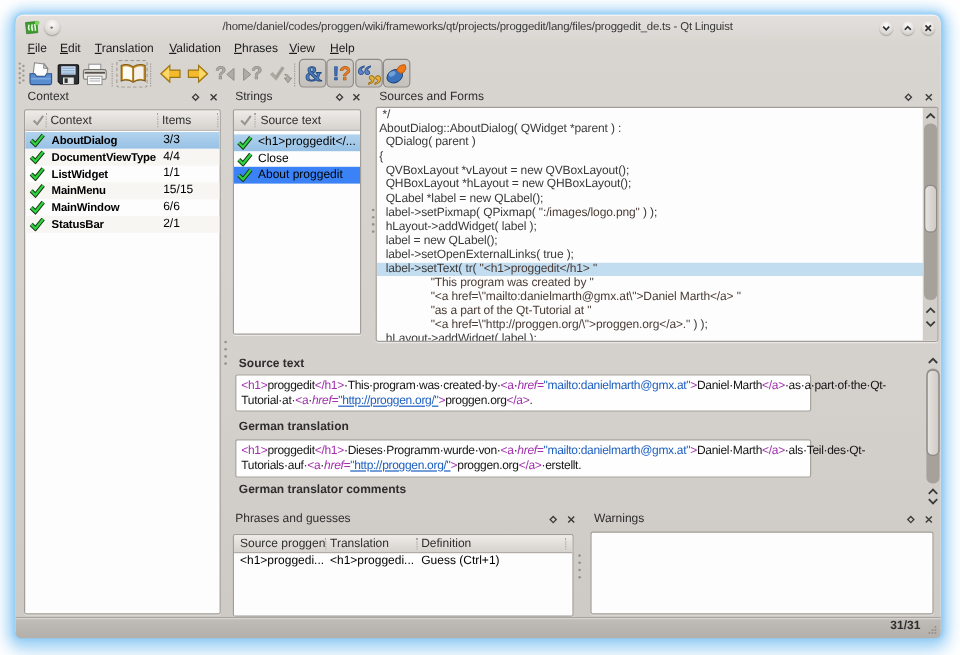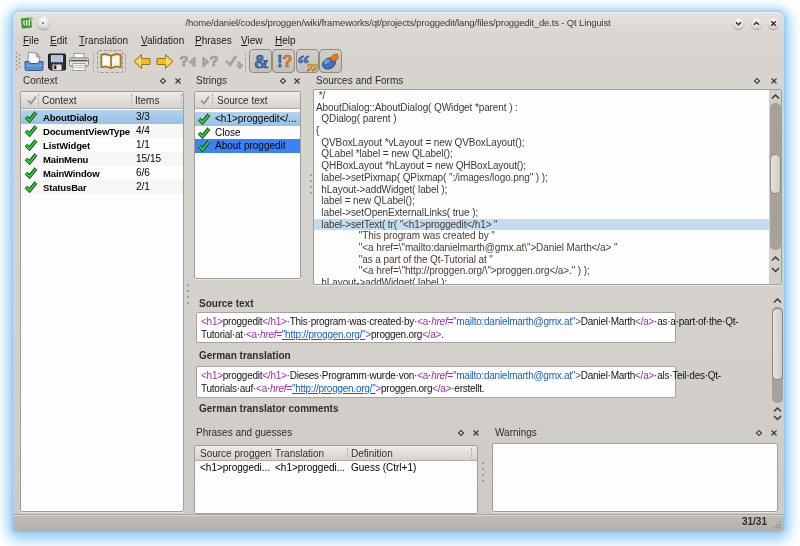--- a/index.html
+++ b/index.html
@@ -287,22 +287,22 @@
   </div>
 
   <div class="dockttl" style="left:303px;top:62px">Sources and Forms</div>
   <div class="panel" id="srcpanel" style="left:300px;top:76px;width:469px;height:196px">
     <div id="code">
         <div> */</div>
         <div>AboutDialog::AboutDialog( QWidget *parent ) :</div>
         <div>  QDialog( parent )</div>
         <div>{</div>
         <div>  QVBoxLayout *vLayout = new QVBoxLayout();</div>
+        <div>  QHBoxLayout *hLayout = new QHBoxLayout();</div>
         <div>  QLabel *label = new QLabel();</div>
-        <div>  QHBoxLayout *hLayout = new QHBoxLayout();</div>
         <div>  label-&gt;setPixmap( QPixmap( <span class="st">":/images/logo.png"</span> ) );</div>
         <div>  hLayout-&gt;addWidget( label );</div>
         <div>  label = new QLabel();</div>
         <div>  label-&gt;setOpenExternalLinks( true );</div>
         <div class="hl">  label-&gt;setText( tr( <span class="st">"&lt;h1&gt;proggedit&lt;/h1&gt; "</span></div>
         <div>                <span class="st">"This program was created by "</span></div>
         <div>                <span class="st">"&lt;a href=\"mailto:danielmarth@gmx.at\"&gt;Daniel Marth&lt;/a&gt; "</span></div>
         <div>                <span class="st">"as a part of the Qt-Tutorial at "</span></div>
         <div>                <span class="st">"&lt;a href=\"http://proggen.org/\"&gt;proggen.org&lt;/a&gt;."</span> ) );</div>
         <div>  hLayout-&gt;addWidget( label );</div>

